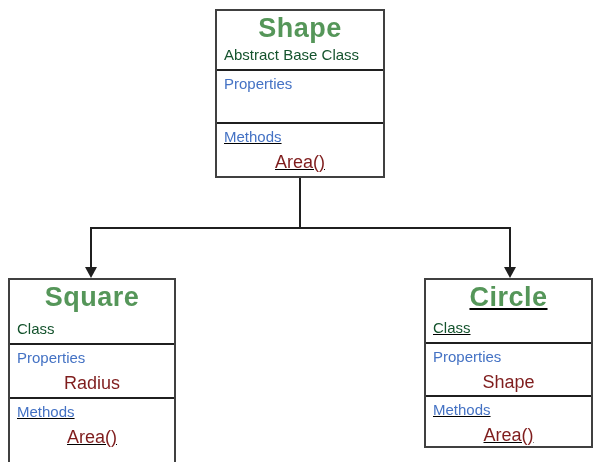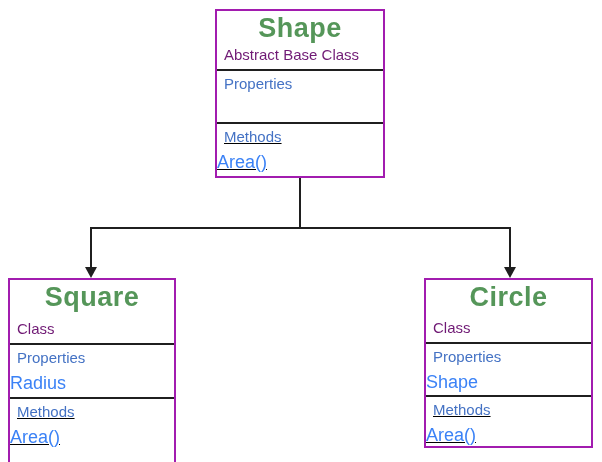--- a/index.html
+++ b/index.html
@@ -11,21 +11,21 @@
   .canvas {
     position: relative;
     width: 602px;
     height: 462px;
     background: #ffffff;
     overflow: hidden;
   }
   .cbox {
     position: absolute;
     box-sizing: border-box;
-    border: 2px solid #a21caf;
+    border: 2px solid #404040;
     background: #ffffff;
     display: flex;
     flex-direction: column;
   }
   .sec {
     box-sizing: border-box;
     position: relative;
   }
   .sec.bordered {
     border-bottom: 2px solid #1f1f1f;
@@ -39,32 +39,32 @@
     text-align: center;
     font-weight: bold;
     font-size: 27px;
     line-height: 1.1;
     color: #559659;
     padding-top: 3px;
     letter-spacing: 0.5px;
   }
   .subtitle {
     font-size: 15px;
-    color: #701a75;
+    color: #14532d;
     padding: 0 0 6px 7px;
   }
   .label {
     font-size: 15px;
     color: #4472C4;
     padding: 4px 0 0 7px;
   }
   .value {
     font-size: 18px;
-    color: #3b82f6;
-    text-align: left;
+    color: #7f1d1d;
+    text-align: center;
     padding-top: 7px;
   }
   .methods { flex: 1; text-decoration: underline; }
   .conn {
     position: absolute;
     background: #1f1f1f;
   }
   .arrowhead {
     position: absolute;
     width: 0;
@@ -110,21 +110,21 @@
       <div class="label">Properties</div>
       <div class="value">Radius</div>
     </div>
     <div class="sec methods">
       <div class="label">Methods</div>
       <div class="value">Area()</div>
     </div>
   </div>
 
   <div class="cbox" style="left:424px; top:278px; width:169px; height:170px;">
-    <div class="sec header bordered" style="height:65px;">
+    <div class="sec header bordered" style="height:65px;text-decoration:underline;">
       <div class="title">Circle</div>
       <div class="subtitle">Class</div>
     </div>
     <div class="sec bordered" style="height:54px;">
       <div class="label">Properties</div>
       <div class="value">Shape</div>
     </div>
     <div class="sec methods">
       <div class="label">Methods</div>
       <div class="value">Area()</div>

